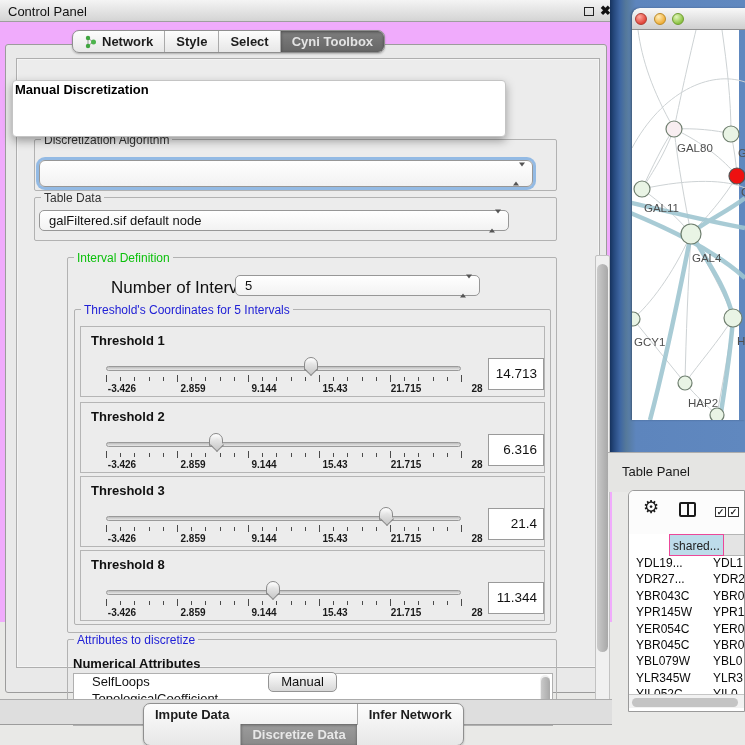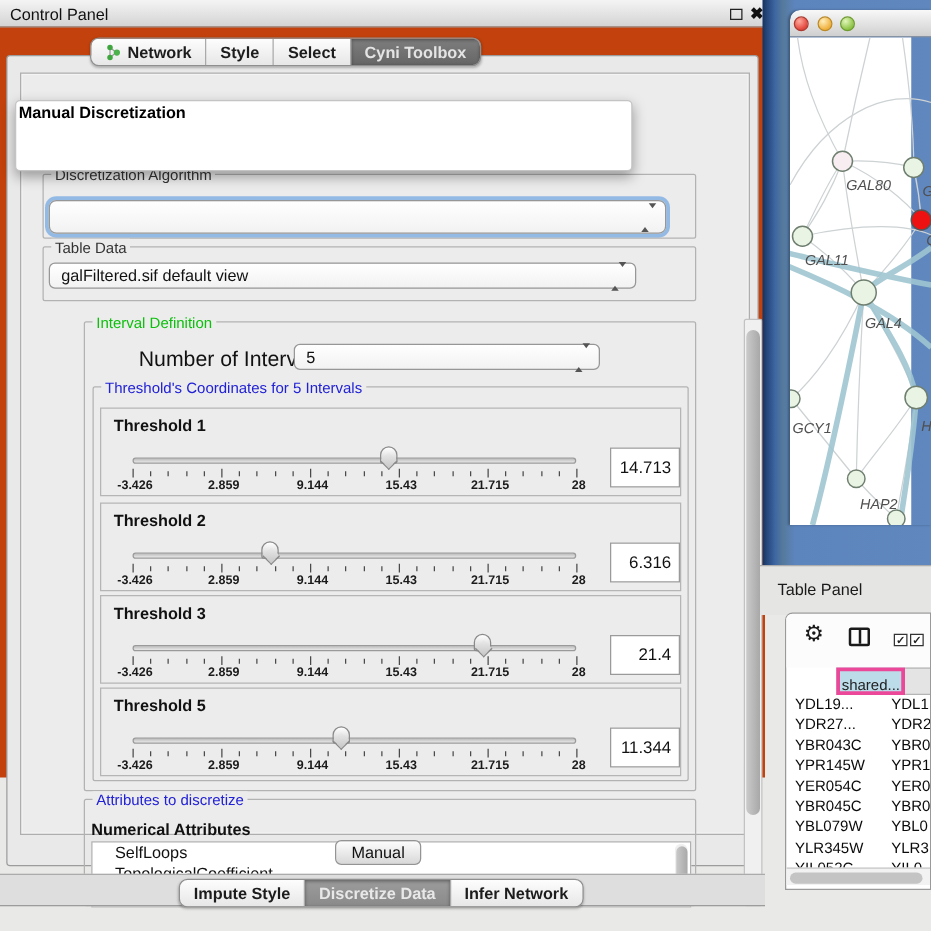--- a/index.html
+++ b/index.html
@@ -1,36 +1,36 @@
 <!DOCTYPE html>
 <html><head>
 <meta charset="utf-8">
 <style>
   * { box-sizing: border-box; margin: 0; padding: 0; }
   html,body { width:745px; height:745px; }
   body { font-family:"Liberation Sans", sans-serif; background:#e9e9e7; position:relative; overflow:hidden; }
   #screen { position:absolute; left:0; top:0; width:745px; height:745px; overflow:hidden; }
 
   
-  #left-panel { position:absolute; left:0; top:0; width:612px; height:622px; background:#c2410c; }
+  #left-panel { position:absolute; left:0; top:0; width:612px; height:622px; background:#f0abfc; }
   .titlebar { position:absolute; left:0; top:0; width:612px; height:22px;
     background:linear-gradient(#f4f4f4,#d4d4d4); border-bottom:1px solid #9e9e9e; }
   .titlebar .title { position:absolute; left:8px; top:4px; font-size:13px; color:#111; }
   .float-btn { position:absolute; left:584px; top:7px; width:10px; height:9px; border:1.5px solid #222; background:transparent; }
   .close-btn { position:absolute; left:600px; top:3px; font-size:13px; font-weight:bold; color:#111; }
 
   .seg { position:absolute; display:flex; border:1px solid #8f8f8f; border-radius:7px; overflow:hidden;
     background:linear-gradient(#fdfdfd,#e7e7e7); box-shadow:0 1px 2px rgba(0,0,0,.25); z-index:20; }
   .seg-item { padding:3px 11px; font-size:13px; font-weight:bold; color:#1c1c1c;
     border-left:1px solid #aaa; display:flex; align-items:center; gap:5px; white-space:nowrap; height:21px; }
   .seg-item:first-child { border-left:none; }
   .seg-item.selected { background:linear-gradient(#7e7e7e,#666); color:#e4e4e4; box-shadow:inset 0 1px 3px rgba(0,0,0,.4); }
   #top-tabs { left:72px; top:30px; }
   #bottom-tabs { left:143px; top:703px; }
-  #bottom-tabs .seg-item.selected { background:linear-gradient(#9c9c9c,#8a8a8a); color:#e8e8e8; }
+  #bottom-tabs .seg-item.selected { background:linear-gradient(#9c9c9c,#8a8a8a); color:#e8e8e8;margin-top:20px; }
 
   .outer-frame { position:absolute; left:5px; top:44px; width:602px; height:649px;
     border:1px solid #9c9c9c; border-radius:3px; background:#e9e9e9; }
   .inner-frame { position:absolute; left:16px; top:58px; width:584px; height:610px;
     border:1px solid #aeaeae; background:#ececec; box-shadow:inset 0 0 0 1px #f4f4f4; }
   .south-band { position:absolute; left:0; top:699px; width:612px; height:26px;
     background:#dedede; border-top:1px solid #ababab; border-bottom:1px solid #9c9c9c; }
 
   .group { position:absolute; border:1px solid #b2b2b2; border-radius:2px; }
   .group-title { position:absolute; top:-7px; left:6px; background:#ececec; padding:0 3px;
@@ -73,21 +73,21 @@
   .track { position:absolute; left:0; top:39px; width:355px; height:5px;
     background:linear-gradient(#bdbdbd,#e8e8e8); border:1px solid #9a9a9a; border-radius:3px; }
   .thumb { position:absolute; top:30px; width:14px; height:14px;
     background:linear-gradient(#ffffff,#cfcfcf); border:1px solid #8a8a8a; border-radius:7px 7px 2px 2px; z-index:3; }
   .thumb::after { content:''; position:absolute; left:1.6px; bottom:-4.4px; width:9px; height:9px;
     background:linear-gradient(135deg,#eaeaea,#c6c6c6); border:1px solid #8a8a8a; border-top:none; border-left:none;
     transform:rotate(45deg); }
   .ticks { position:absolute; left:0; top:48px; width:355px; height:8px; }
   .tick { position:absolute; width:1px; height:4px; background:#4a4a4a; top:2px; }
   .tick.major { top:0; height:7px; }
-  .scale-labels { position:absolute; left:2px; top:56px; width:355px; height:12px; }
+  .scale-labels { position:absolute; left:16px; top:56px; width:355px; height:12px; }
   .scale-label { position:absolute; transform:translateX(-50%); font-size:10px; font-weight:bold; color:#1a1a1a; white-space:nowrap; }
   .th-value { position:absolute; left:407px; top:31px; width:56px; height:32px; background:#fff;
     border:1px solid #9a9a9a; font-size:13.5px; color:#111; text-align:right; padding:7px 6px 0 0; }
 
   #attrs-sublabel { position:absolute; left:56px; top:597px; font-size:13px; font-weight:bold; color:#111; }
   #attr-list { position:absolute; left:56px; top:614px; width:480px; height:53px; background:#fff;
     border:1px solid #b0b0b0; overflow:hidden; }
   #attr-list .list-item { font-size:13px; color:#111; line-height:16.5px; padding-left:18px; white-space:nowrap; }
   #attr-list .vscroll { position:absolute; right:2px; top:1px; width:10px; height:50px; background:#efefef; border-radius:5px; }
   #attr-list .vthumb { position:absolute; left:0.5px; top:2px; width:9px; height:42px;
@@ -106,37 +106,37 @@
   #blue-strip { position:absolute; left:610px; top:0; width:135px; height:452px;
     background:linear-gradient(90deg,#16335e 0px,#26497e 4px,#3e66a2 10px,#55799b 16px,#5d85bd 26px,#6088bf 135px); }
   #net-window { position:absolute; left:632px; top:8px; width:113px; height:412px;
     border-radius:8px 0 0 0; overflow:hidden; box-shadow:-1px 0 2px rgba(0,0,0,.3); }
   #net-titlebar { position:absolute; left:0; top:0; width:113px; height:22px;
     background:linear-gradient(#f8f8f8,#cfcfcf); border-bottom:1px solid #8e8e8e; border-radius:8px 0 0 0; }
   .traffic { position:absolute; top:5px; width:12px; height:12px; border-radius:50%; }
   .tl-red    { left:3px;  background:radial-gradient(circle at 35% 30%, #ffa99e, #e2463c 70%); border:1px solid #ad3b32; }
   .tl-yellow { left:22px; background:radial-gradient(circle at 35% 30%, #ffeebc, #f0b03c 70%); border:1px solid #bb8a28; }
   .tl-green  { left:40px; background:radial-gradient(circle at 35% 30%, #e2f6bb, #8cc344 70%); border:1px solid #6f9c31; }
-  #net-canvas { position:absolute; left:0; top:22px; width:97px; height:390px; background:#fff;font-style:italic; }
+  #net-canvas { position:absolute; left:0; top:22px; width:107px; height:390px; background:#fff; }
 
   #table-panel-bar { position:absolute; left:608px; top:452px; width:137px; height:40px;
     background:#e5e5e3; border-top:1px solid #adadad; }
   #table-panel-bar .title { position:absolute; left:14px; top:11px; font-size:13px; color:#1a1a1a; }
   #table-window { position:absolute; left:628px; top:490px; width:117px; height:222px; background:#fff;
     border:1px solid #9a9a9a; border-radius:6px 0 0 0; overflow:hidden; }
   #table-toolbar { position:absolute; left:0; top:0; width:117px; height:43px; background:#fcfcfc; }
   #gear-icon { position:absolute; left:14px; top:7px; font-size:18px; color:#1a1a1a; line-height:18px; }
   #col-icon { position:absolute; left:50px; top:11px; width:17px; height:15px; border:2px solid #1a1a1a; border-radius:2px; }
   #col-icon::after { content:''; position:absolute; left:5.5px; top:0; width:2px; height:11px; background:#1a1a1a; }
   .chk-icon { position:absolute; top:16px; width:11px; height:10px; border:1.5px solid #333; background:#fff;
     font-size:9px; line-height:8px; text-align:center; color:#222; font-weight:bold; }
   #chk1 { left:86px; } #chk2 { left:99px; }
   #table-header { position:absolute; left:0; top:43px; width:160px; height:22px; display:flex; }
   .hcell { font-size:12px; color:#222; height:22px; line-height:22px; }
-  #hcell-1 { width:77px; background:#bddcea; border:3px solid #ec4899; text-align:center;margin-left:40px; }
+  #hcell-1 { width:77px; background:#bddcea; border:1px solid #ec4899; text-align:center;margin-left:40px; }
   #hcell-2 { width:83px; background:#e4e4e4; border:1px solid #b5b5b5; border-left:none; padding-left:22px; }
   #table-body { position:absolute; left:0; top:65px; width:160px; height:140px; overflow:hidden; }
   .trow { display:flex; height:16.4px; font-size:12px; color:#0a0a0a; }
   .tcell1 { width:77px; padding-left:7px; overflow:hidden; white-space:nowrap; }
   .tcell2 { width:83px; padding-left:7px; overflow:hidden; white-space:nowrap; }
   #table-hscroll { position:absolute; left:0; top:203px; width:117px; height:14px;
     background:#f2f2f2; border-top:1px solid #c6c6c6; }
   #table-hthumb { position:absolute; left:3px; top:2.5px; width:106px; height:9px; background:#c4c4c4; border-radius:5px; }
 
   svg text { font-family:"Liberation Sans", sans-serif; }
@@ -186,21 +186,21 @@
         <span class="group-title t-black">Discretization Algorithm</span>
       </div>
       <div class="combo" id="algo-combo">
         <span class="arrows"><span class="arr-up"></span><span class="arr-dn"></span></span>
       </div>
 
       <div class="group" id="group-table">
         <span class="group-title t-black">Table Data</span>
       </div>
       <div class="combo" id="tabledata-combo">
-        <span>galFiltered.sif default view</span>
+        <span>galFiltered.sif default node</span>
         <span class="arrows"><span class="arr-up"></span><span class="arr-dn"></span></span>
       </div>
 
       <div class="group" id="group-interval">
         <span class="group-title t-green">Interval Definition</span>
       </div>
       <span id="nintervals-label">Number of Intervals</span>
       <div class="combo" id="nintervals-combo">
         <span>5</span>
         <span class="arrows"><span class="arr-up"></span><span class="arr-dn"></span></span>
@@ -339,21 +339,21 @@
               <span class="scale-label" style="left: 40%;">9.144</span>
               <span class="scale-label" style="left: 60%;">15.43</span>
               <span class="scale-label" style="left: 80%;">21.715</span>
               <span class="scale-label" style="left: 100%;">28</span>
             </div>
         </div>
         <div class="th-value">21.4</div>
       </div>
 
       <div class="threshold-panel" style="top:491px">
-        <span class="th-label">Threshold 5</span>
+        <span class="th-label">Threshold 8</span>
         <div class="slider">
           <div class="track"></div>
           <div class="thumb" style="left: calc(47% - 7px);"></div>
           <div class="ticks">
               <div class="tick major" style="left: 0%;"></div>
               <div class="tick" style="left: 4%;"></div>
               <div class="tick" style="left: 8%;"></div>
               <div class="tick" style="left: 12%;"></div>
               <div class="tick" style="left: 16%;"></div>
               <div class="tick major" style="left: 20%;"></div>
@@ -406,21 +406,21 @@
       <div id="settings-vscroll">
         <div id="settings-vthumb"></div>
       </div>
     </div>
 
     <button id="apply-btn">Manual</button>
 
     <div class="south-band"></div>
     <div class="seg" id="bottom-tabs">
       <div class="seg-item">
-          <span>Impute Style</span>
+          <span>Impute Data</span>
         </div>
       <div class="seg-item selected">
           <span>Discretize Data</span>
         </div>
       <div class="seg-item">
           <span>Infer Network</span>
         </div>
     </div>
 
     <div id="algo-popup">

